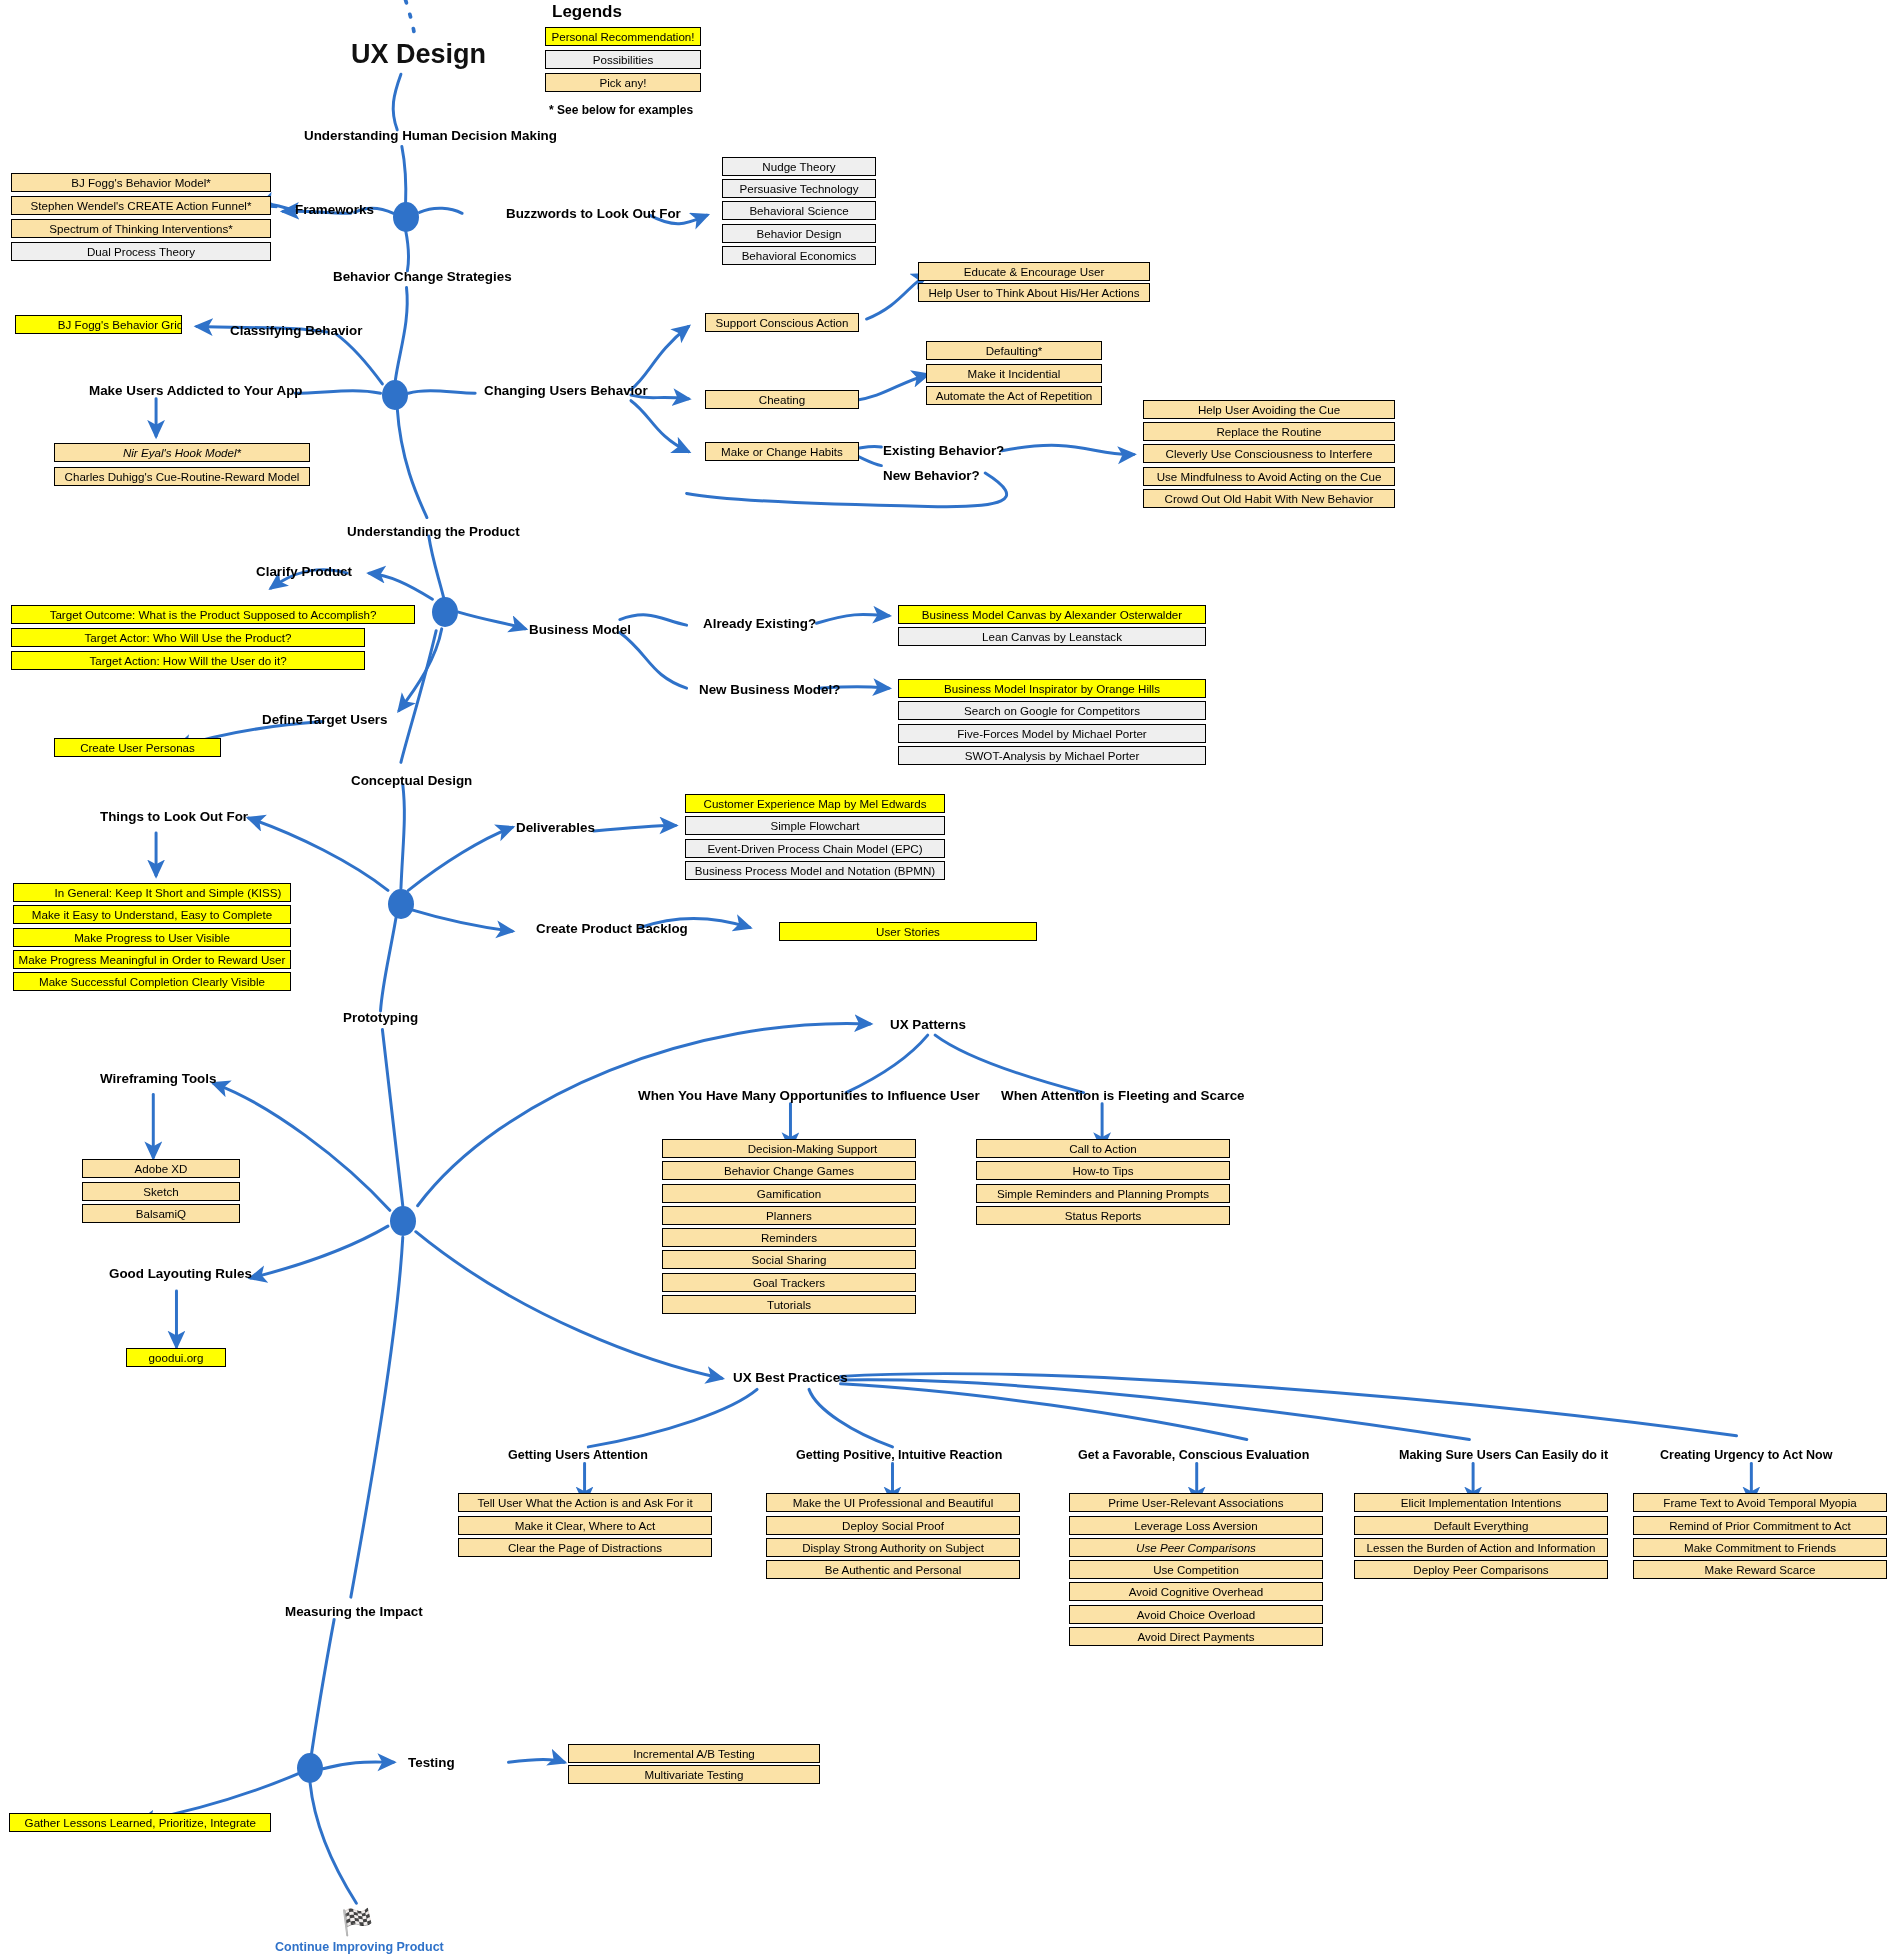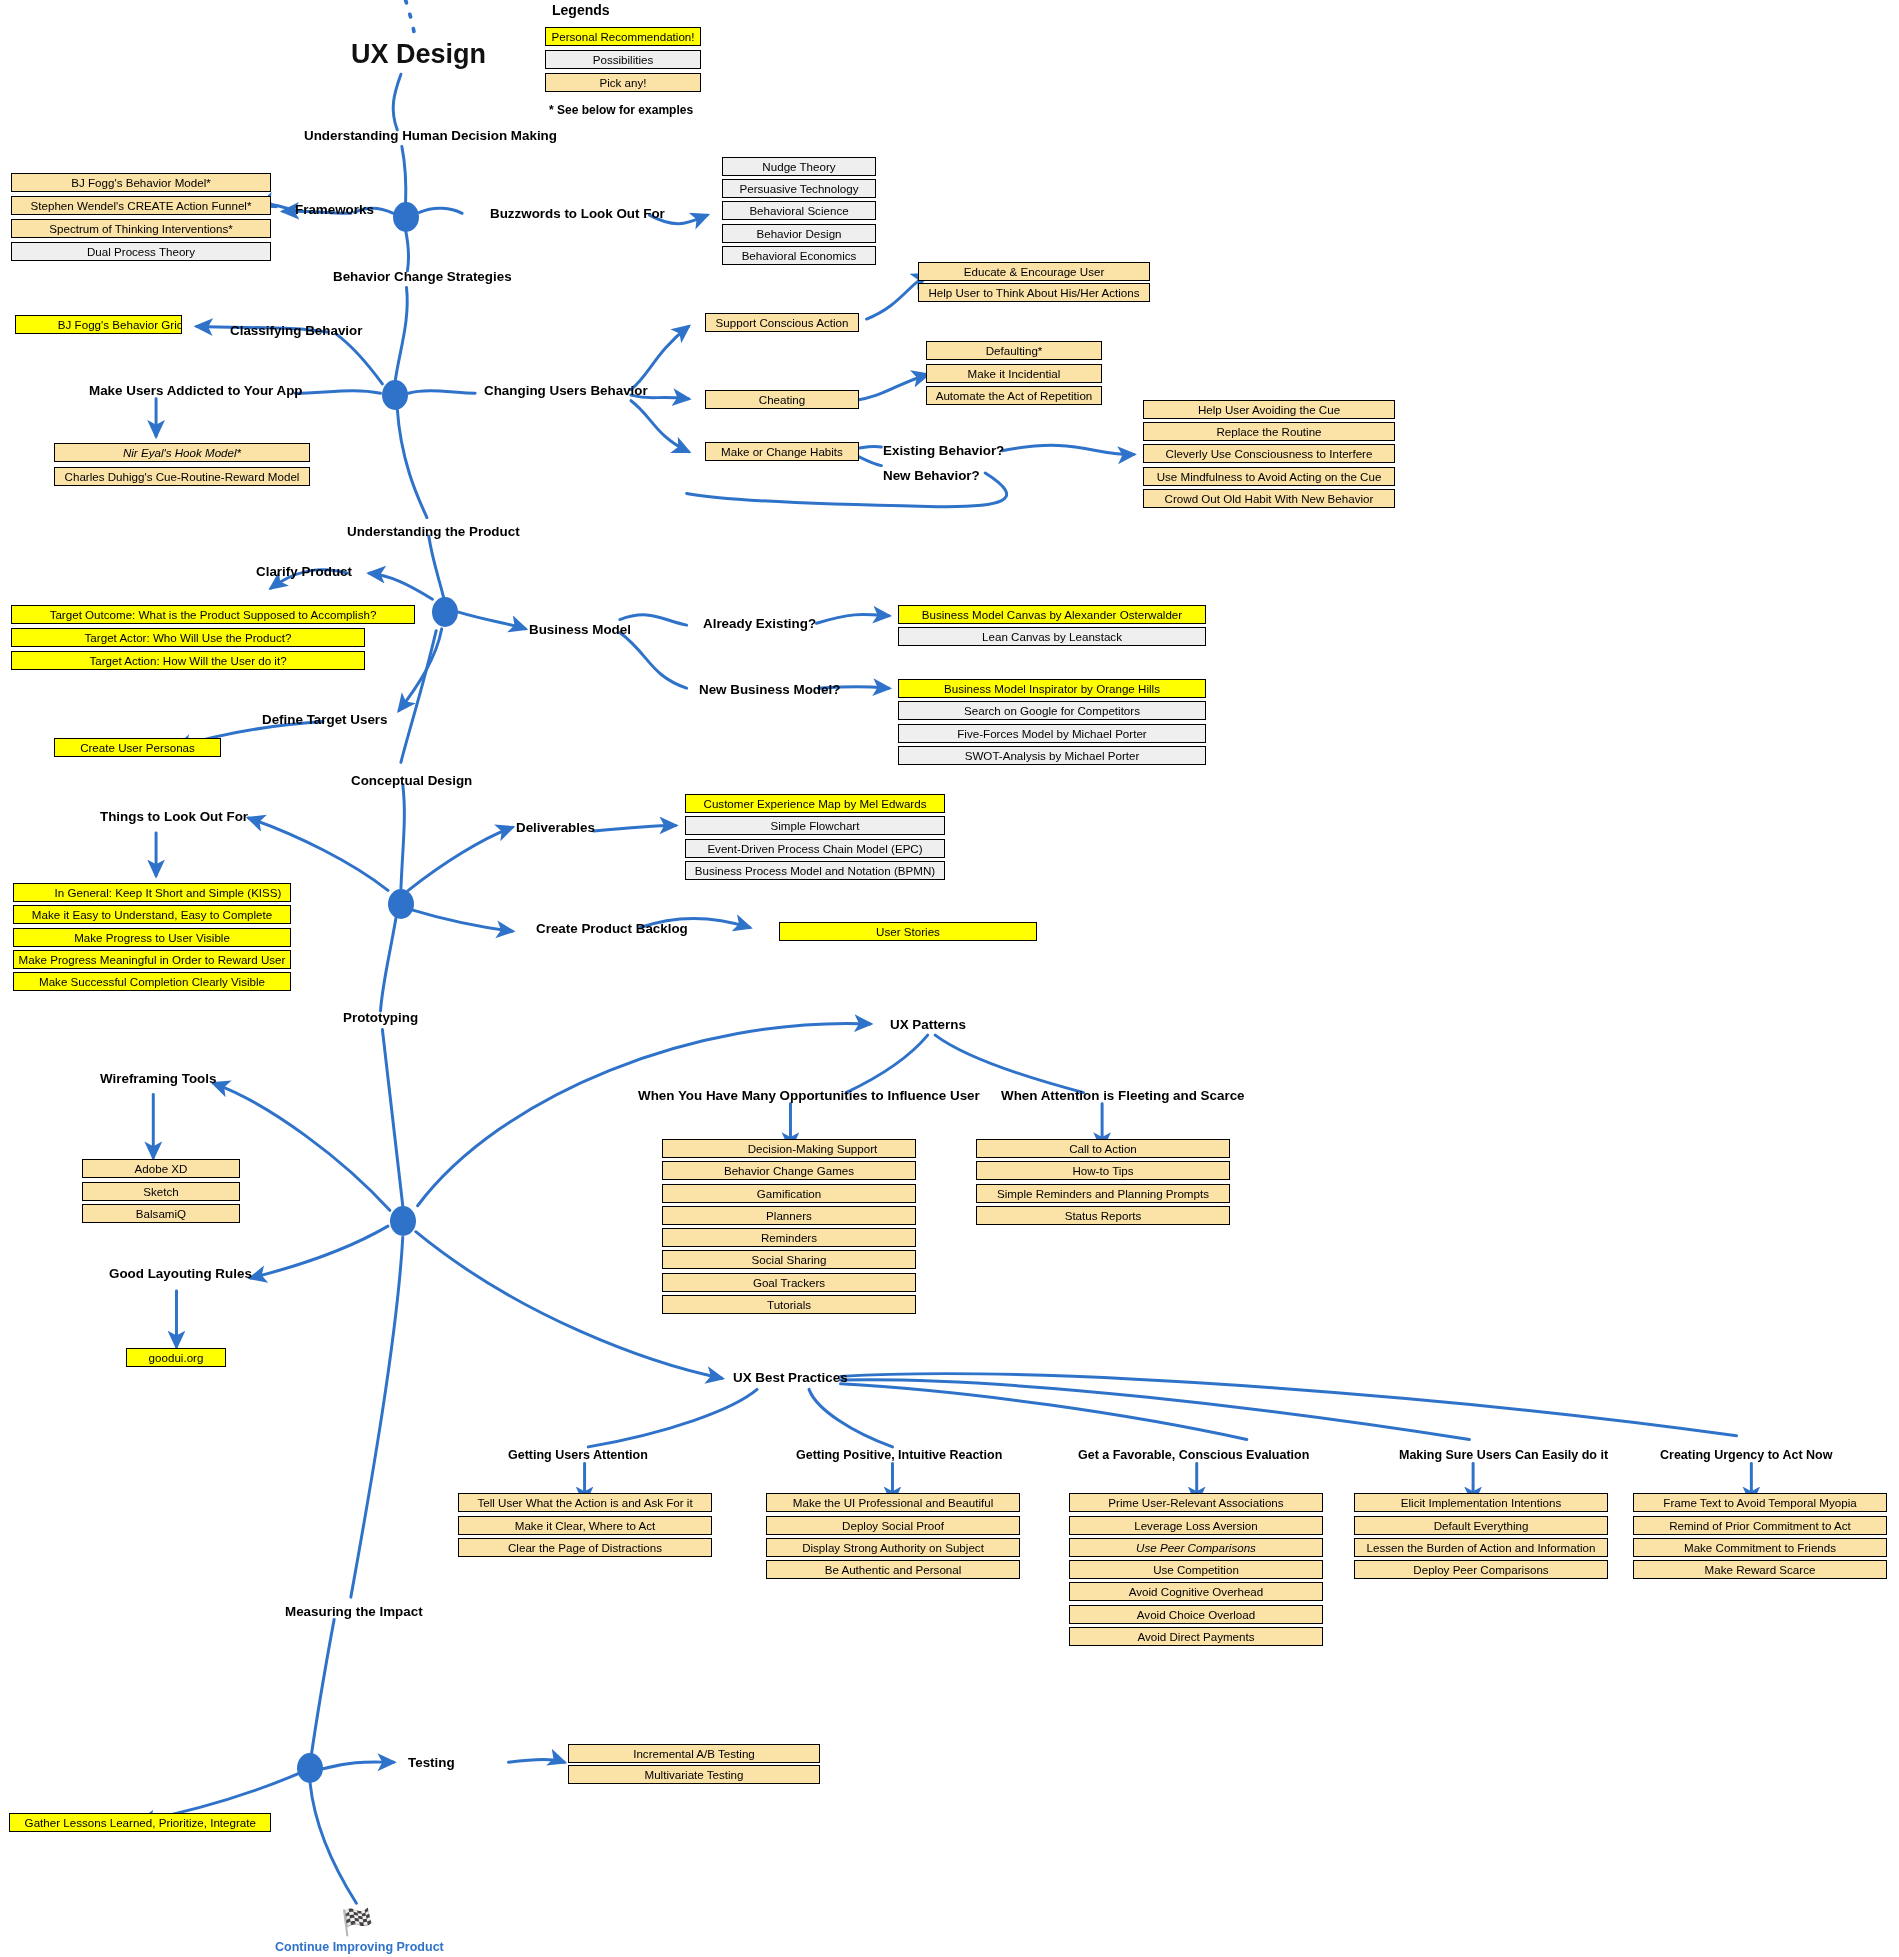--- a/index.html
+++ b/index.html
@@ -23,21 +23,21 @@
   }
   .title {
     position: absolute;
     font-size: 27px;
     font-weight: bold;
     color: #111111;
     white-space: nowrap;
   }
   .legend-label {
     position: absolute;
-    font-size: 14px;
+    font-size: 17px;
     font-weight: bold;
     color: #000;
     white-space: nowrap;
   }
   .legend-note {
     position: absolute;
     font-size: 12px;
     font-weight: bold;
     color: #000;
     white-space: nowrap;
@@ -229,21 +229,21 @@
 
   <div class="branch" style="left:304px; top:128px;">Understanding Human Decision Making</div>
   <div class="hub" style="left:393px; top:202px; width:26px; height:30px;"></div>
 
   <div class="branch" style="left:295px; top:202px;">Frameworks</div>
   <div class="box tan" style="left:11px; top:173px; width:260px;">BJ Fogg's Behavior Model*</div>
   <div class="box tan" style="left:11px; top:196px; width:260px;">Stephen Wendel's CREATE Action Funnel*</div>
   <div class="box tan" style="left:11px; top:219px; width:260px;">Spectrum of Thinking Interventions*</div>
   <div class="box gray" style="left:11px; top:242px; width:260px;">Dual Process Theory</div>
 
-  <div class="branch" style="left:474px; top:206px;padding-left:16px;">Buzzwords to Look Out For</div>
+  <div class="branch" style="left:490px; top:206px;padding-left:16px;">Buzzwords to Look Out For</div>
   <div class="box gray" style="left:722px; top:157px; width:154px;">Nudge Theory</div>
   <div class="box gray" style="left:722px; top:179px; width:154px;">Persuasive Technology</div>
   <div class="box gray" style="left:722px; top:201px; width:154px;">Behavioral Science</div>
   <div class="box gray" style="left:722px; top:224px; width:154px;">Behavior Design</div>
   <div class="box gray" style="left:722px; top:246px; width:154px;">Behavioral Economics</div>
 
   <div class="branch" style="left:333px; top:269px;">Behavior Change Strategies</div>
   <div class="hub" style="left:382px; top:380px; width:26px; height:30px;"></div>
 
   <div class="branch" style="left:230px; top:323px;">Classifying Behavior</div>

